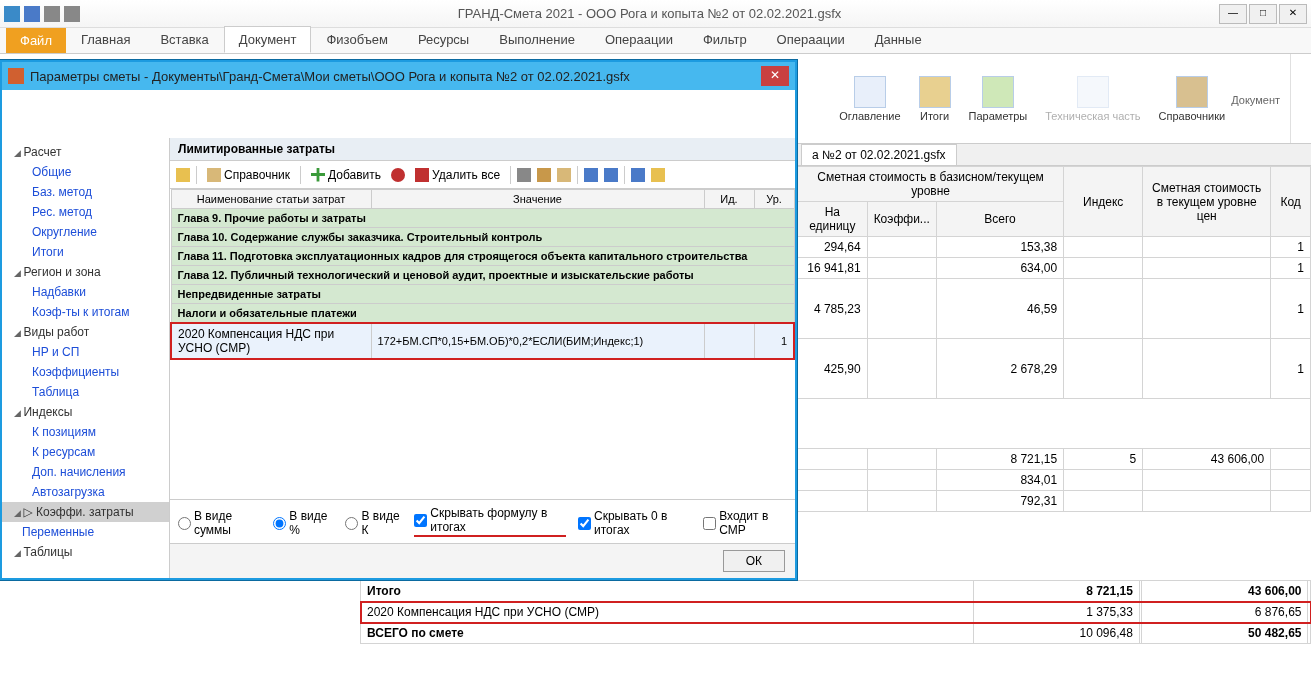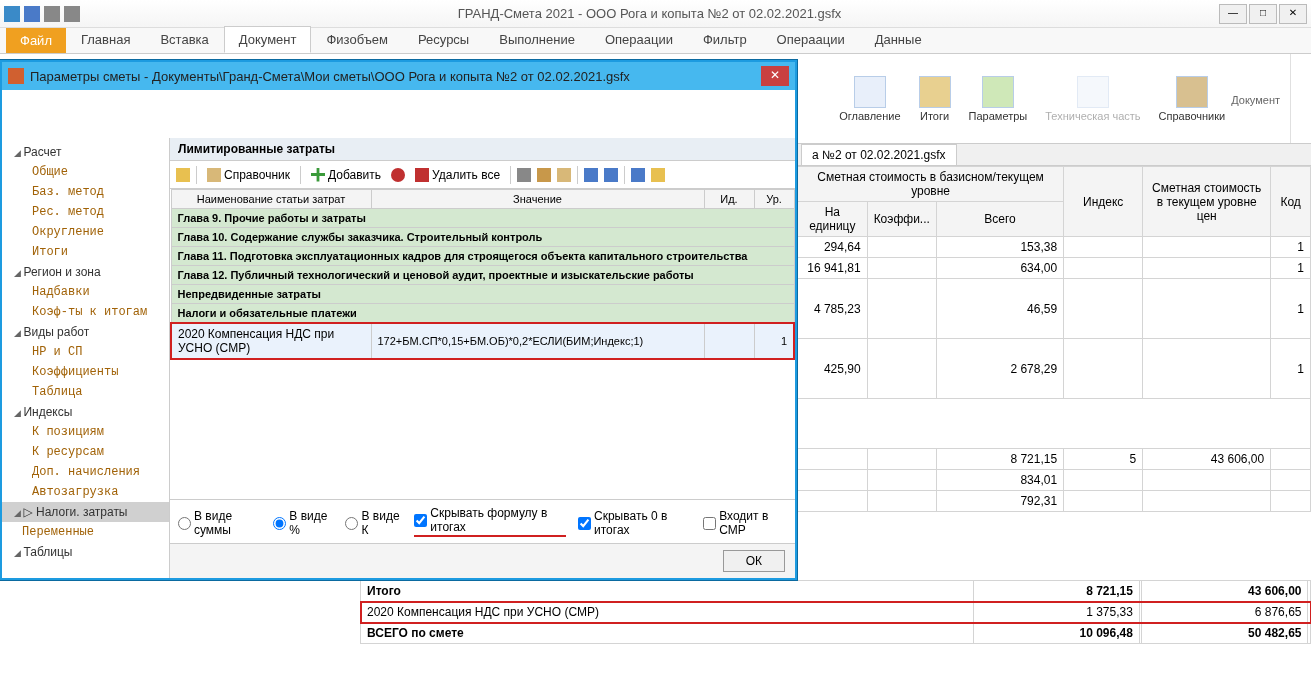--- a/index.html
+++ b/index.html
@@ -27,21 +27,21 @@
 .ribbon-icon { width: 32px; height: 32px; background: #e8effa; border: 1px solid #b8cde8; }
 .ribbon-btn-label { font-size: 11px; color: #333; text-align: center; }
 
 
 .main-area { display: flex; height: calc(100% - 144px); }
 
 
 .left-tree { width: 155px; background: #fff; border-right: 1px solid #ccc; padding: 4px 0; overflow: auto; }
 .tree-group { padding: 3px 8px 3px 12px; color: #333; cursor: pointer; }
 .tree-group::before { content: "◢ "; font-size: 9px; color: #666; }
-.tree-item { padding: 3px 8px 3px 30px; color: #a16207; cursor: pointer; font-family: Liberation Mono, monospace; }
+.tree-item { padding: 3px 8px 3px 30px; color: #1d4ed8; cursor: pointer; }
 .tree-group.sel { background: #d0d0d0; }
 
 
 .bg-grid { flex: 1; position: relative; overflow: hidden; }
 .bg-grid table { border-collapse: collapse; width: 100%; font-size: 11px; }
 .bg-grid th, .bg-grid td { border: 1px solid #d4d4d4; padding: 3px 6px; text-align: right; }
 .bg-grid th { background: #f4f4f4; font-weight: normal; text-align: center; }
 .red-outline { outline: 2px solid #d02020; outline-offset: -1px; }
 
 
@@ -243,21 +243,21 @@
         </tr>
     <tr class="hl red-outline">
           <td class="rlabel" style="border:1px solid #d4d4d4;padding:3px 6px">2020 Компенсация НДС при УСНО (СМР)</td>
           <td style="border:1px solid #d4d4d4;padding:3px 6px;text-align:right">1 375,33</td>
           <td style="border:1px solid #d4d4d4"></td>
           <td style="border:1px solid #d4d4d4;padding:3px 6px;text-align:right">6 876,65</td>
           <td style="border:1px solid #d4d4d4"></td>
         </tr>
     <tr class="total">
           <td class="rlabel" style="border:1px solid #d4d4d4;padding:3px 6px;font-weight:bold">ВСЕГО по смете</td>
-          <td style="border:1px solid #d4d4d4;padding:3px 6px;text-align:right;font-weight:bold">10 096,48</td>
+          <td style="border:1px solid #d4d4d4;padding:3px 6px;text-align:right;font-weight:normal">10 096,48</td>
           <td style="border:1px solid #d4d4d4"></td>
           <td style="border:1px solid #d4d4d4;padding:3px 6px;text-align:right;font-weight:bold">50 482,65</td>
           <td style="border:1px solid #d4d4d4"></td>
         </tr>
   </tbody>
     </table>
 </div>
 
 <div class="modal">
   <div class="modal-titlebar">
@@ -279,21 +279,21 @@
       <div class="tree-item">Коэф-ты к итогам</div>
       <div class="tree-group">Виды работ</div>
       <div class="tree-item">НР и СП</div>
       <div class="tree-item">Коэффициенты</div>
       <div class="tree-item">Таблица</div>
       <div class="tree-group">Индексы</div>
       <div class="tree-item">К позициям</div>
       <div class="tree-item">К ресурсам</div>
       <div class="tree-item">Доп. начисления</div>
       <div class="tree-item">Автозагрузка</div>
-      <div class="tree-group sel" style="padding-left:12px">▷ <span>Налоги. затраты</span></div>
+      <div class="tree-group sel" style="padding-left:12px">▷ <span>Коэффи. затраты</span></div>
       <div class="tree-item" style="padding-left:20px">Переменные</div>
       <div class="tree-group" style="padding-left:12px">Таблицы</div>
     </div>
 
     <div class="modal-body2">
       <div class="modal-section-header">Лимитированные затраты</div>
       <div class="modal-toolbar">
         <span class="tb-icon icon-yellow"></span>
         <span class="tb-sep"></span>
         <span class="tb-btn">

